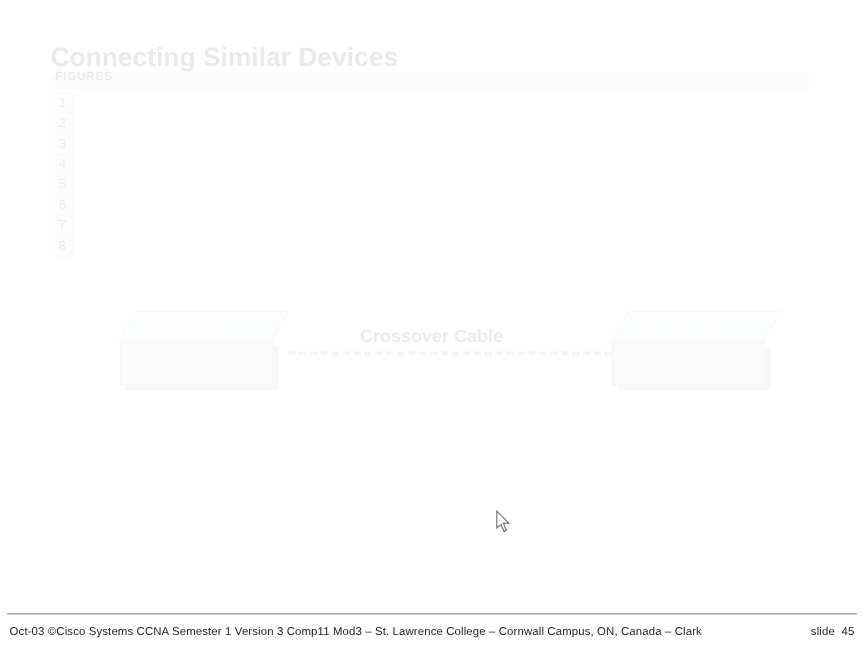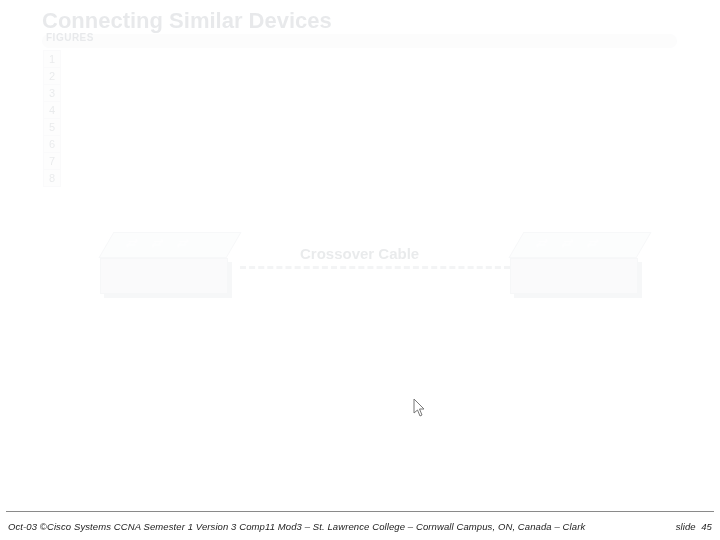--- a/index.html
+++ b/index.html
@@ -1,34 +1,34 @@
 <!DOCTYPE html>
 <html><head>
 <meta charset="utf-8">
 <style>
   * { box-sizing: border-box; margin: 0; padding: 0; }
   html, body { width: 720px; height: 540px; font-family: Arial, Helvetica, sans-serif; background: #ffffff; position: relative; overflow: hidden; }
-  .slide { position: absolute; inset: 0; background: #ffffff; }
+  .slide { position: absolute; inset: 0; background: #ffffff; margin-top: 27px; }
   .faded { opacity: 0.12; }
   .title { position: absolute; left: 42px; top: 8px; font-size: 22px; font-weight: bold; color: #3b4a5a; }
   .figures-bar { position: absolute; left: 42px; top: 34px; width: 635px; height: 14px; background: #dfe3e7; border-radius: 7px; }
   .figures-label { position: absolute; left: 46px; top: 32px; font-size: 10px; font-weight: bold; color: #3b4a5a; letter-spacing: 0.5px; }
   .fig-list { position: absolute; left: 43px; top: 50px; width: 20px; }
   .fig-cell { width: 18px; height: 18px; background: #e9ecef; color: #4a5560; font-size: 11px; display: flex; align-items: center; justify-content: center; border: 1px solid #d0d5da; margin-bottom: -1px; }
   .switch { position: absolute; width: 140px; height: 68px; }
   .switch .top { position: absolute; left: 6px; top: 0; width: 128px; height: 26px; transform: skewX(-30deg); background: #e7eaee; border: 1px solid #b8c0c8; }
   .switch .front { position: absolute; left: 0; top: 26px; width: 128px; height: 36px; background: #cfd5db; border: 1px solid #aeb6bf; box-shadow: 4px 4px 0 #b5bbc2; }
   .switch .arrows { position: absolute; left: 26px; top: 4px; width: 96px; height: 18px; color: #f2f4f6; font-size: 12px; letter-spacing: 6px; transform: skewX(-30deg); }
   .switch-left { left: 100px; top: 232px; }
   .switch-right { left: 510px; top: 232px; }
   .cable-label { position: absolute; left: 300px; top: 245px; font-size: 15px; font-weight: bold; color: #4a5560; }
   .cable { position: absolute; left: 240px; top: 266px; width: 270px; height: 0; border-top: 3px dashed #9aa3ad; }
   .cursor { position: absolute; left: 413px; top: 398px; width: 14px; height: 20px; }
   .footer-line { position: absolute; left: 6px; right: 6px; bottom: 28px; height: 1px; background: #8a8a8a; }
-  .footer { position: absolute; left: 8px; right: 8px; bottom: 8px; font-size: 9.5px; color: #222; letter-spacing: 0.1px; white-space: nowrap; display: flex; justify-content: space-between; font-style: italic; }
+  .footer { position: absolute; left: 8px; right: 8px; bottom: 8px; font-size: 9.5px; color: #222; letter-spacing: 0.1px; white-space: nowrap; display: flex; justify-content: space-between; }
   .footer .slidenum { padding-left: 4px; }
 </style>
 </head>
 <body>
 
 <div class="slide">
   <div class="faded">
     <div class="title">Connecting Similar Devices</div>
     <div class="figures-bar"></div>
     <div class="figures-label">FIGURES</div>

